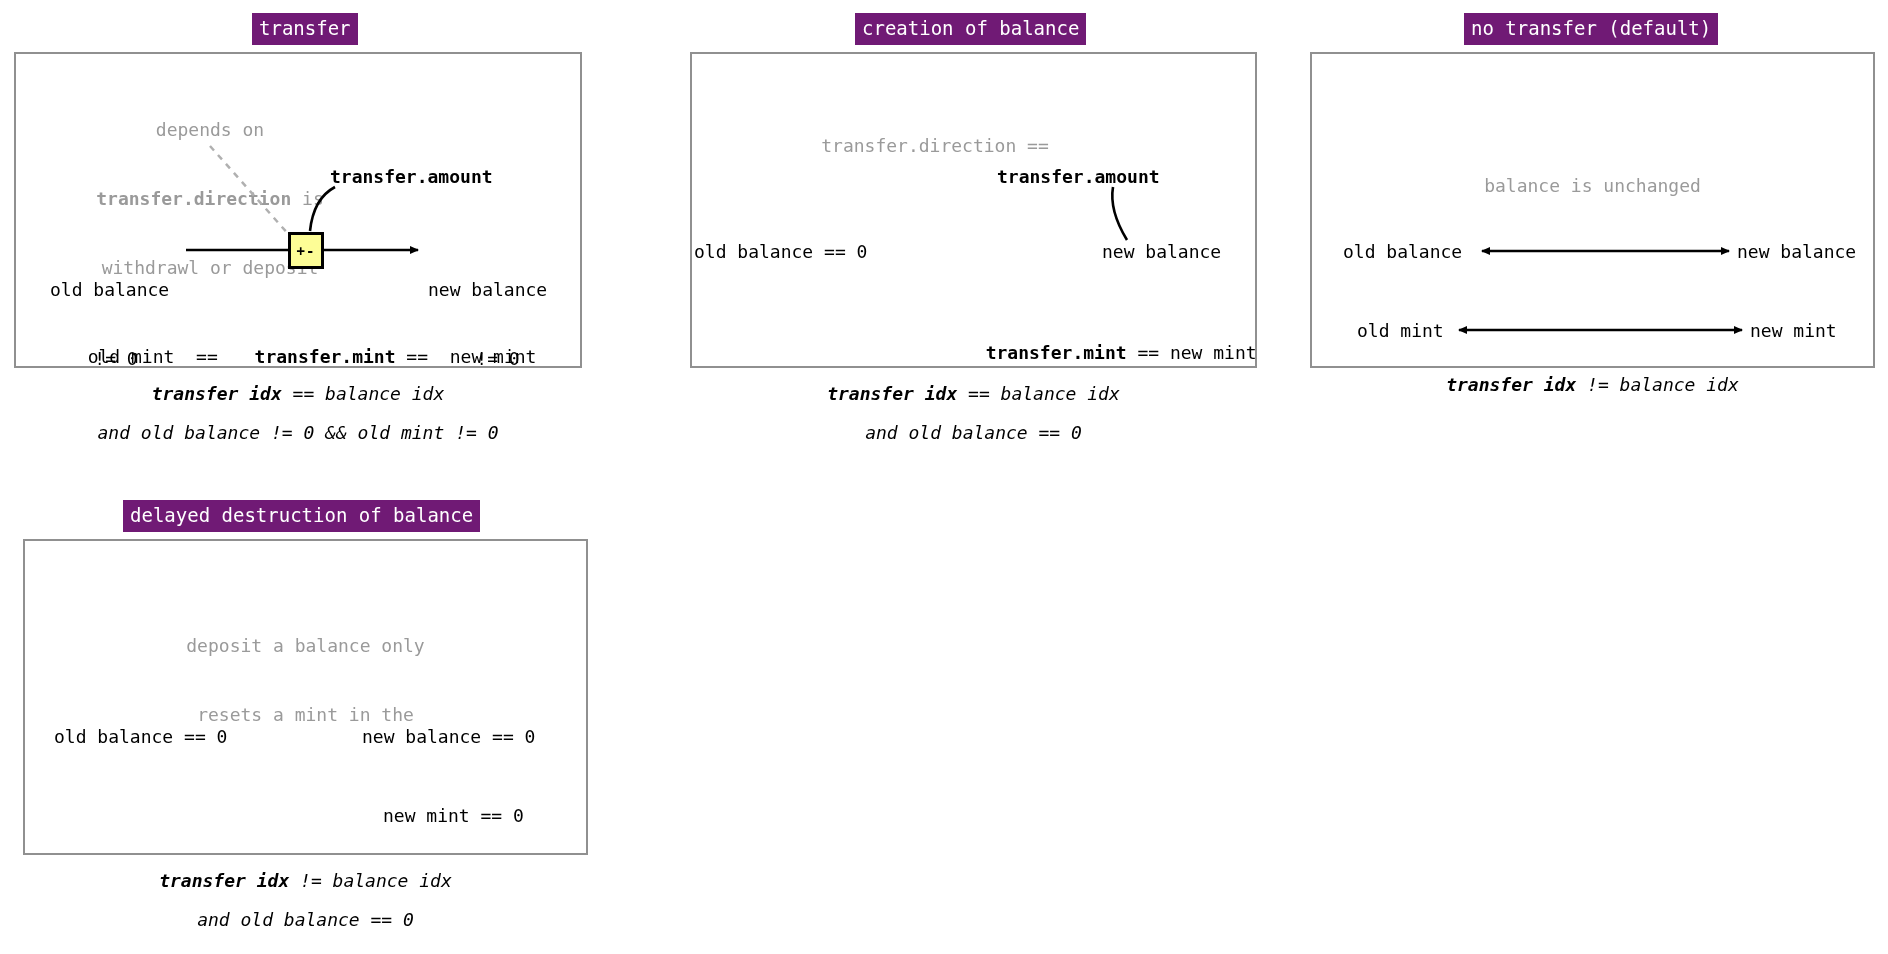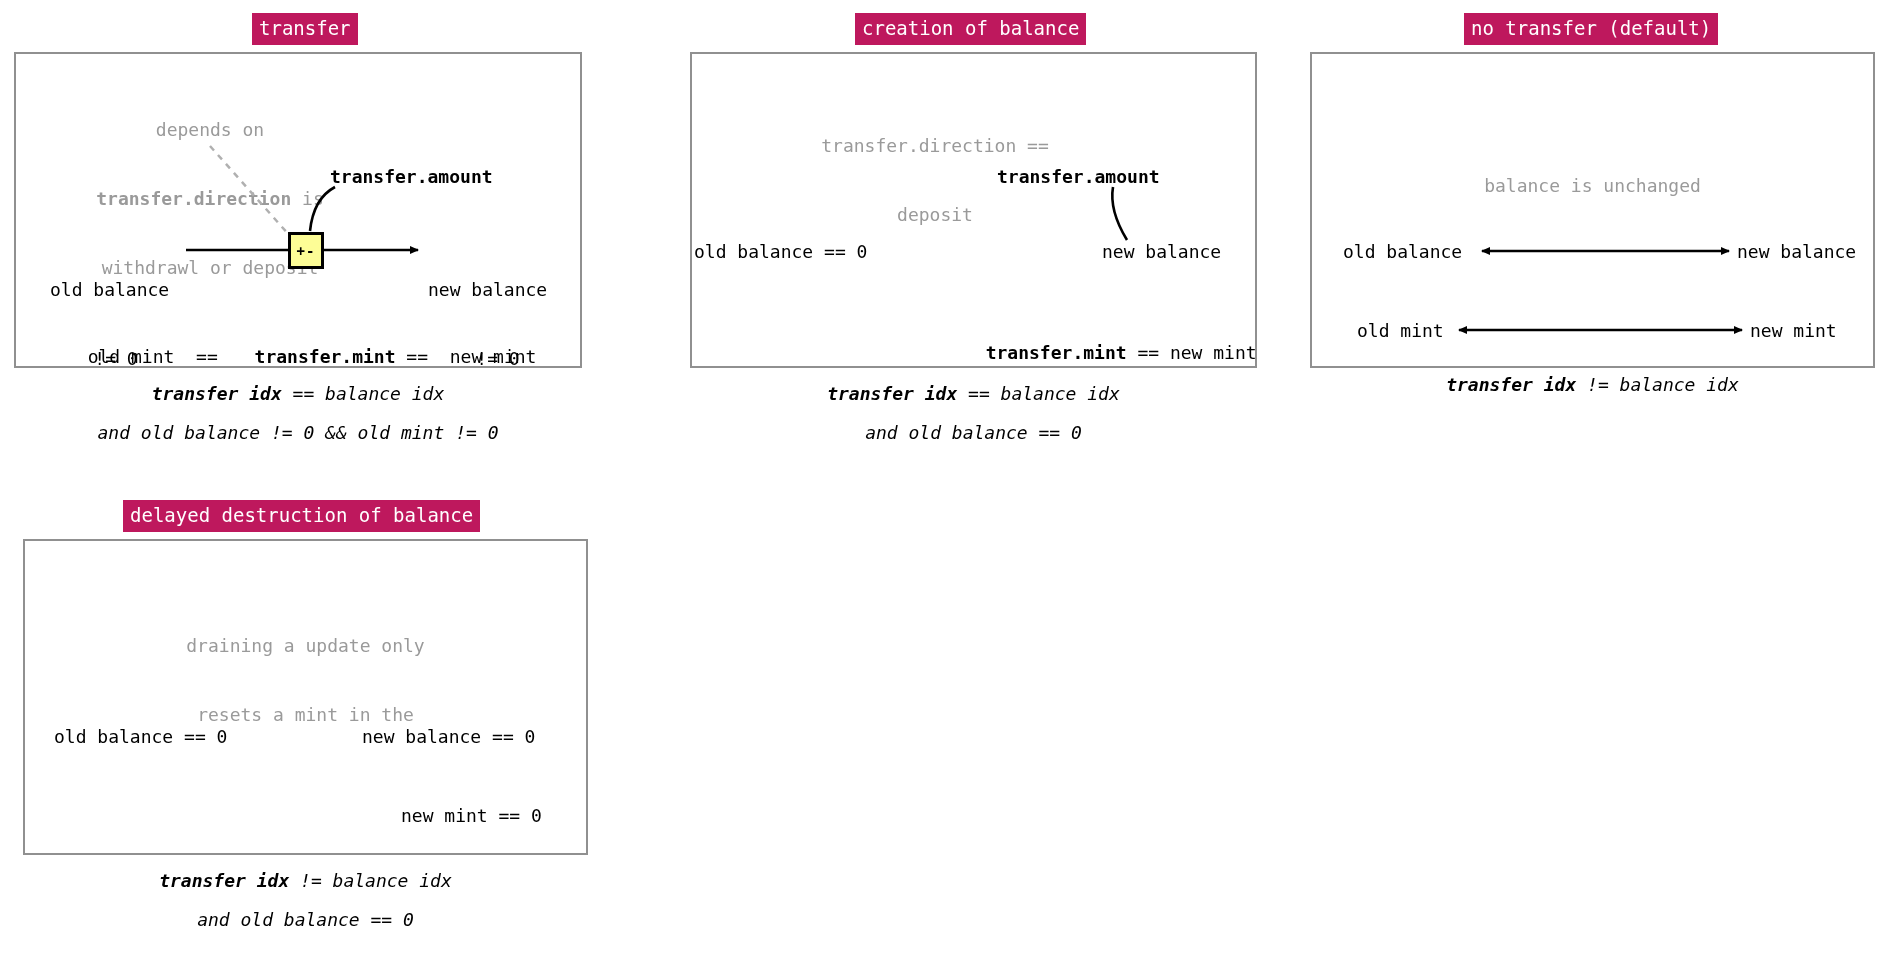--- a/index.html
+++ b/index.html
@@ -10,21 +10,21 @@
   body {
     width: 1888px;
     height: 954px;
     position: relative;
     font-family: "DejaVu Sans Mono", "Liberation Mono", monospace;
     overflow: hidden;
   }
 
   .panel-title {
     position: absolute;
-    background: #be185d;
+    background: #701a75;
     color: #ffffff;
     font-family: "DejaVu Sans Mono", "Liberation Mono", monospace;
     font-size: 19px;
     line-height: 19px;
     padding: 6px 7px 7px 7px;
     white-space: nowrap;
     letter-spacing: 0px;
     z-index: 5;
   }
 
@@ -160,21 +160,20 @@
 <div class="caption" style="left:14px; top:383px; width:568px;">
   <b>transfer idx</b><span> == balance idx</span>
 </div>
 <div class="caption" style="left:14px; top:422px; width:568px;">and old balance != 0 &amp;&amp; old mint != 0</div>
 
 <div class="panel-title" style="left:855px; top:13px;">creation of balance</div>
 <div class="panel-box" style="left:690px; top:52px; width:567px; height:316px;"></div>
 
 <div class="note" style="left:700px; top:88px; width:470px;">
   <div>transfer.direction ==</div>
-  <div>deposit</div>
 </div>
 
 <div class="bold-lbl" style="left:997px; top:166px;">transfer.amount</div>
 
 <div class="lbl" style="left:694px; top:240px; text-align:left;">old balance == 0</div>
 
 <div class="lbl" style="left:1102px; top:240px; text-align:left;">new balance</div>
 
 <div class="lbl" style="left:938px; top:318px;">
   <b>transfer.mint</b><span> == new mint</span>
@@ -199,24 +198,24 @@
 <div class="lbl" style="left:1750px; top:319px; text-align:left;">new mint</div>
 
 <div class="caption" style="left:1310px; top:374px; width:565px;">
   <b>transfer idx</b><span> != balance idx</span>
 </div>
 
 <div class="panel-title" style="left:123px; top:500px;">delayed destruction of balance</div>
 <div class="panel-box" style="left:23px; top:539px; width:565px; height:316px;"></div>
 
 <div class="note" style="left:23px; top:588px; width:565px;">
-  <div>draining a update only</div>
+  <div>deposit a balance only</div>
   <div>resets a mint in the</div>
 </div>
 
 <div class="lbl" style="left:54px; top:725px; text-align:left;">old balance == 0</div>
 <div class="lbl" style="left:362px; top:725px; text-align:left;">new balance == 0</div>
-<div class="lbl" style="left:401px; top:804px; text-align:left;">new mint == 0</div>
+<div class="lbl" style="left:383px; top:804px; text-align:left;">new mint == 0</div>
 
 <div class="caption" style="left:23px; top:870px; width:565px;">
   <b>transfer idx</b><span> != balance idx</span>
 </div>
 <div class="caption" style="left:23px; top:909px; width:565px;">and old balance == 0</div>
 
 </body></html>

